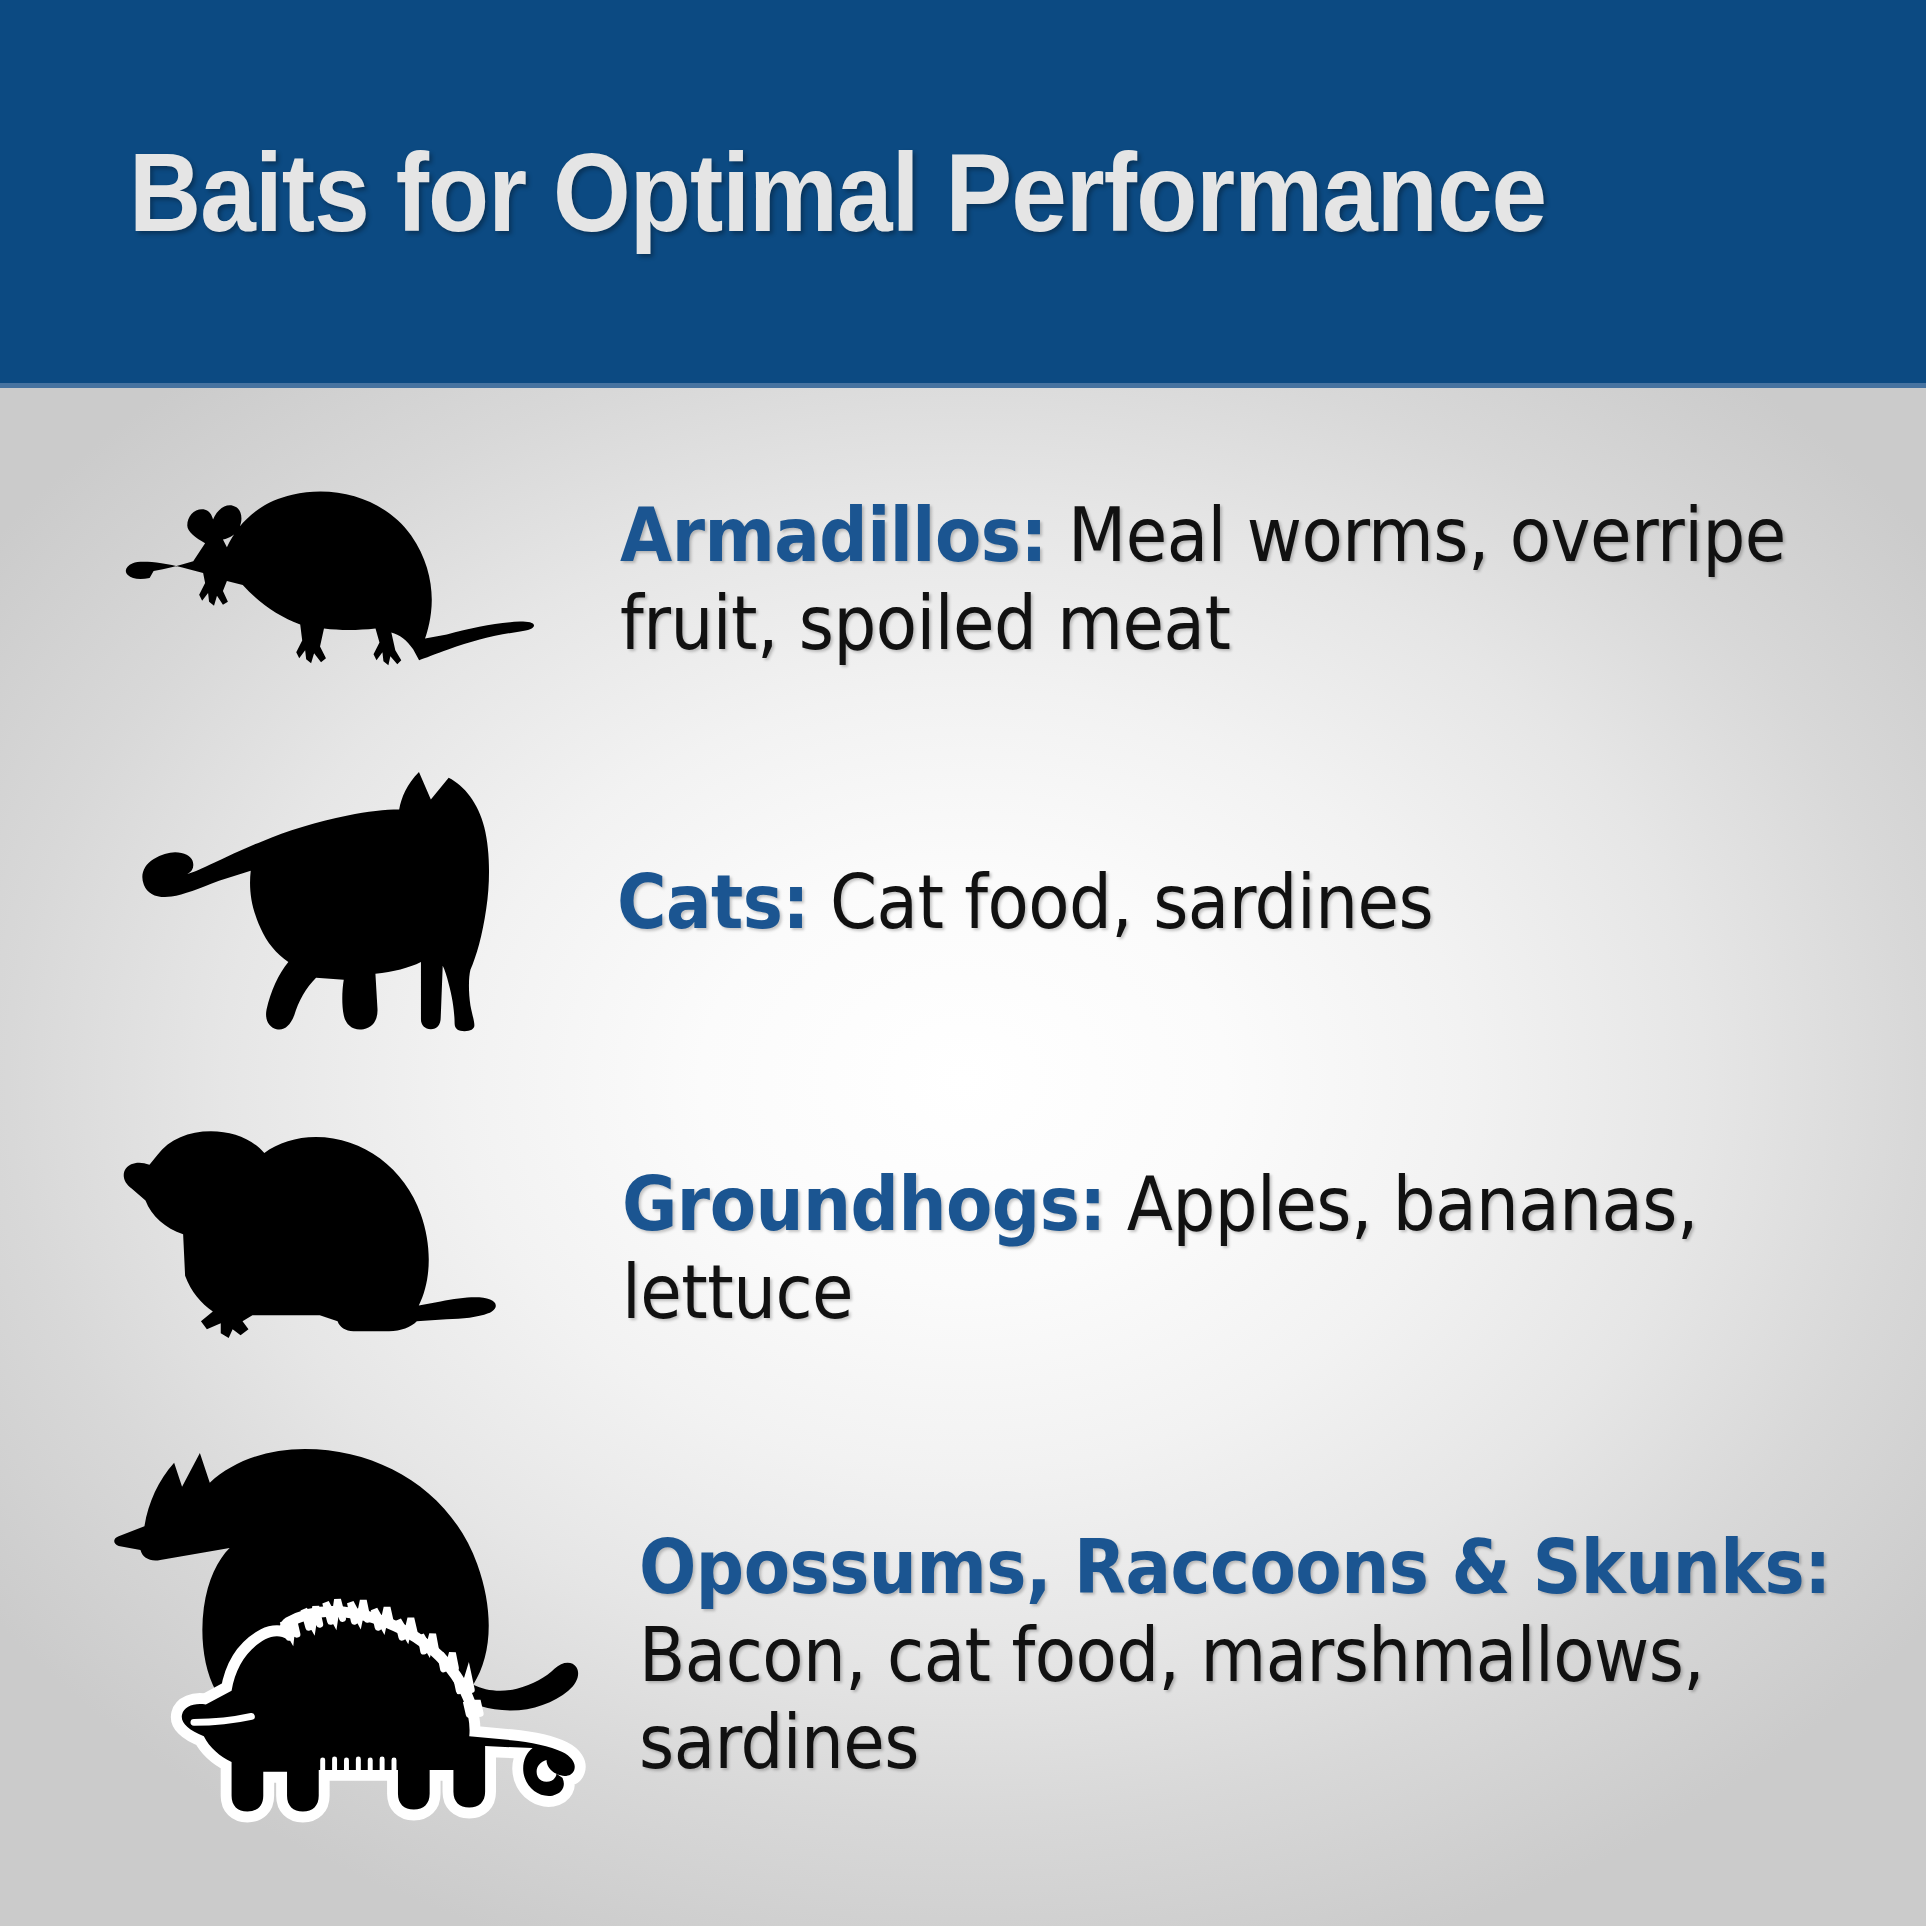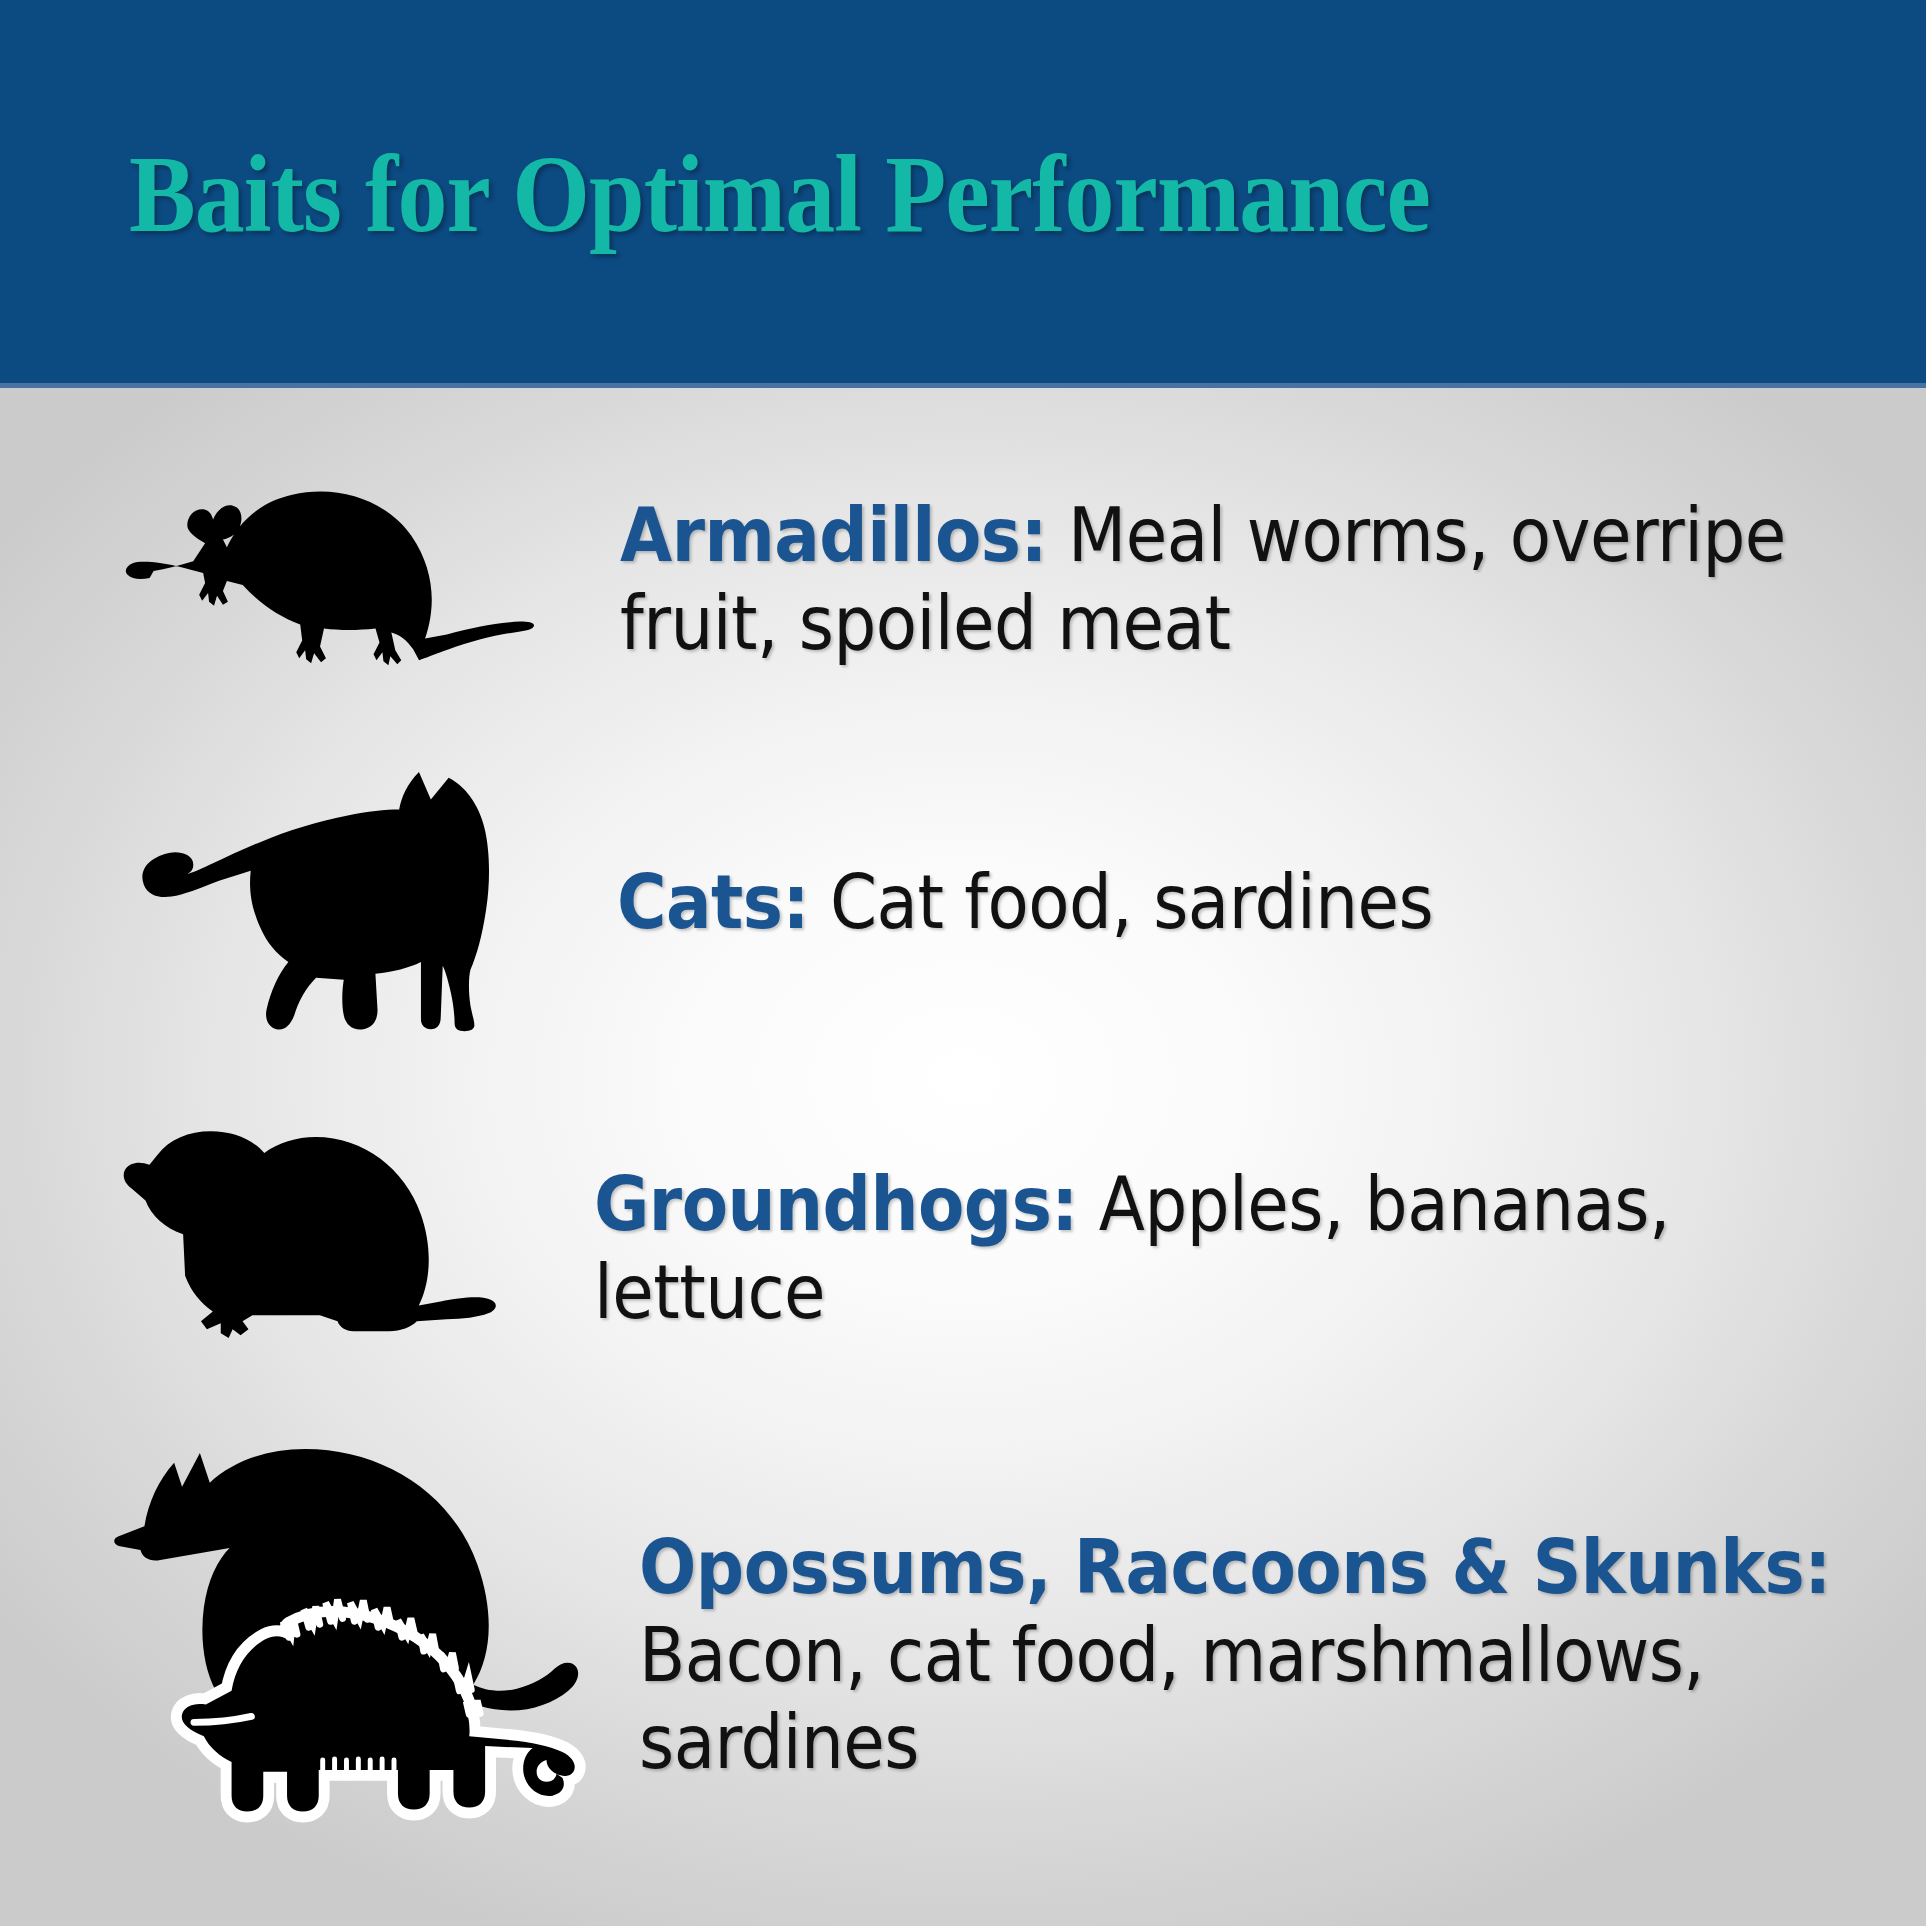--- a/index.html
+++ b/index.html
@@ -48,30 +48,30 @@
     bottom: 0;
     width: 100%;
     height: 5px;
     background: rgba(120,150,185,0.55);
   }
   .poster-title {
     position: absolute;
     left: 129px;
     top: 50%;
     transform: translateY(-50%);
-    color: #14b8a6;
+    color: #e5e5e5;
     font-size: 156px;
     line-height: 1.02;
     font-weight: 700;
     letter-spacing: -1px;
     white-space: nowrap;
     font-stretch: condensed;
     transform-origin: left center;
     text-shadow: 3px 3px 5px rgba(0,0,0,0.30);
-    font-family: Liberation Serif, serif;
+    font-family: Liberation Sans, sans-serif;
   }
   .poster-title .tscale {
     display: inline-block;
     transform: scaleX(0.90);
     transform-origin: left center;
   }
 
   
   .rows {
     position: absolute;
@@ -111,21 +111,21 @@
     font-weight: 700;
   }
   .row-text .desc {
     color: #111111;
     font-weight: 400;
   }
 
   
   #row-armadillos { top: 4px;    height: 376px; padding-left: 26px; }
   #row-cats       { top: 327px;  height: 376px; padding-left: 23px; }
-  #row-groundhogs { top: 673px;  height: 376px; }
+  #row-groundhogs { top: 673px;  height: 376px; gap: 28px; }
   #row-opossums   { top: 1010px; height: 515px; margin-left: 45px; }
 
   
   .art-armadillo { width: 426px; height: 228px; }
   .art-cat       { width: 396px; height: 287px; }
   .art-groundhog { width: 406px; height: 248px; }
   .art-group     { width: 515px; height: 426px; }
 
   svg { display: block; width: 100%; height: 100%; overflow: visible; }
 </style>

